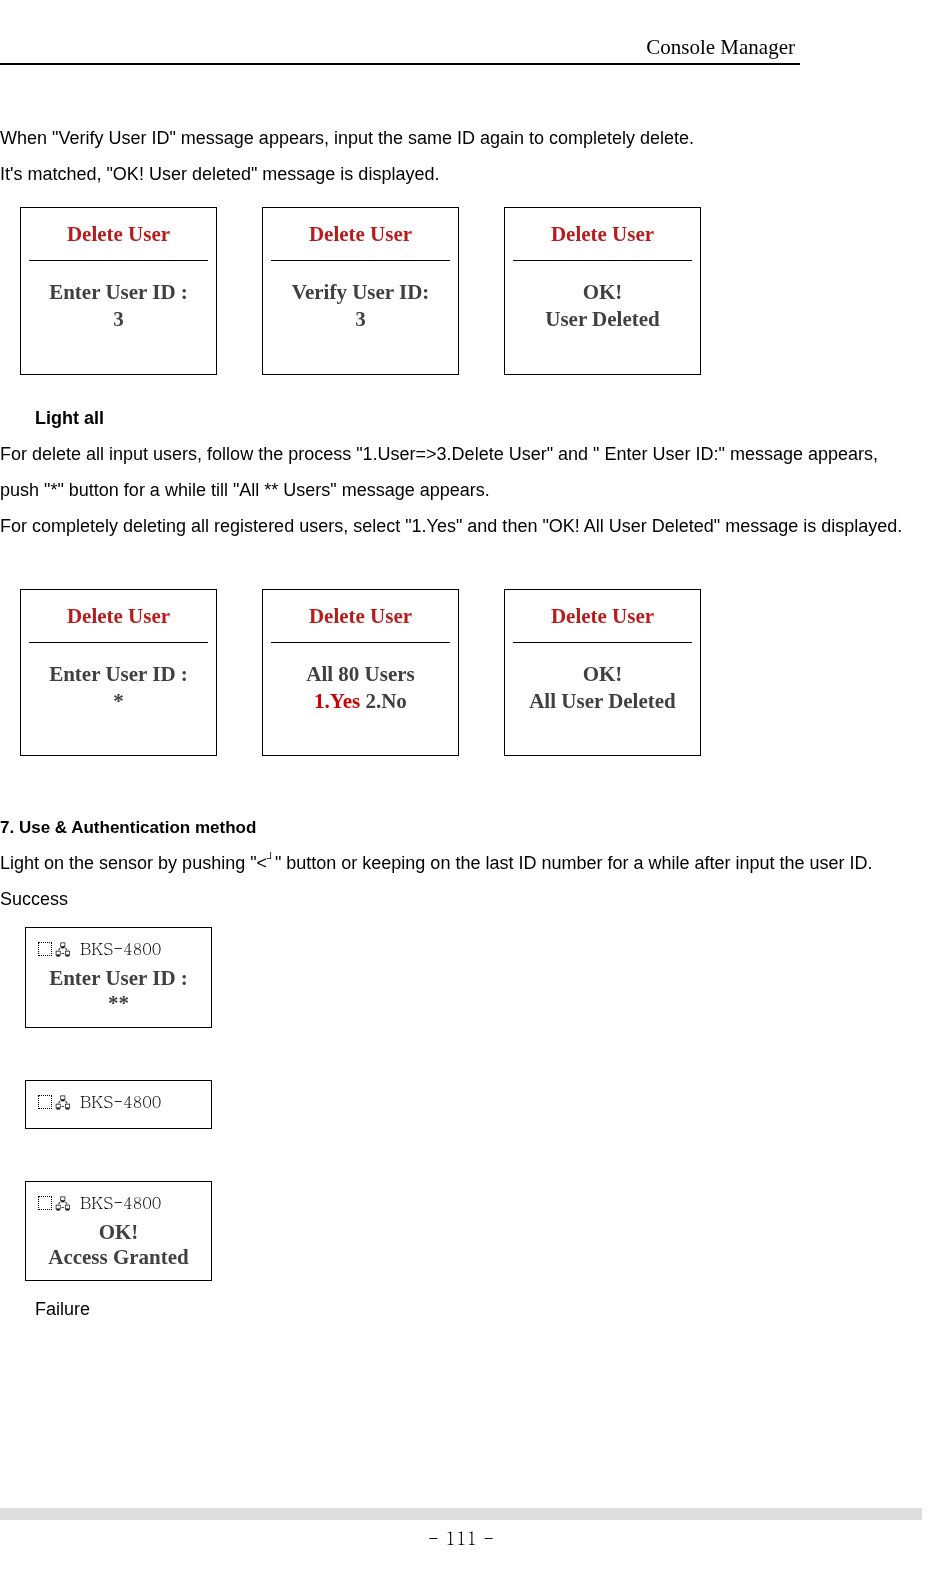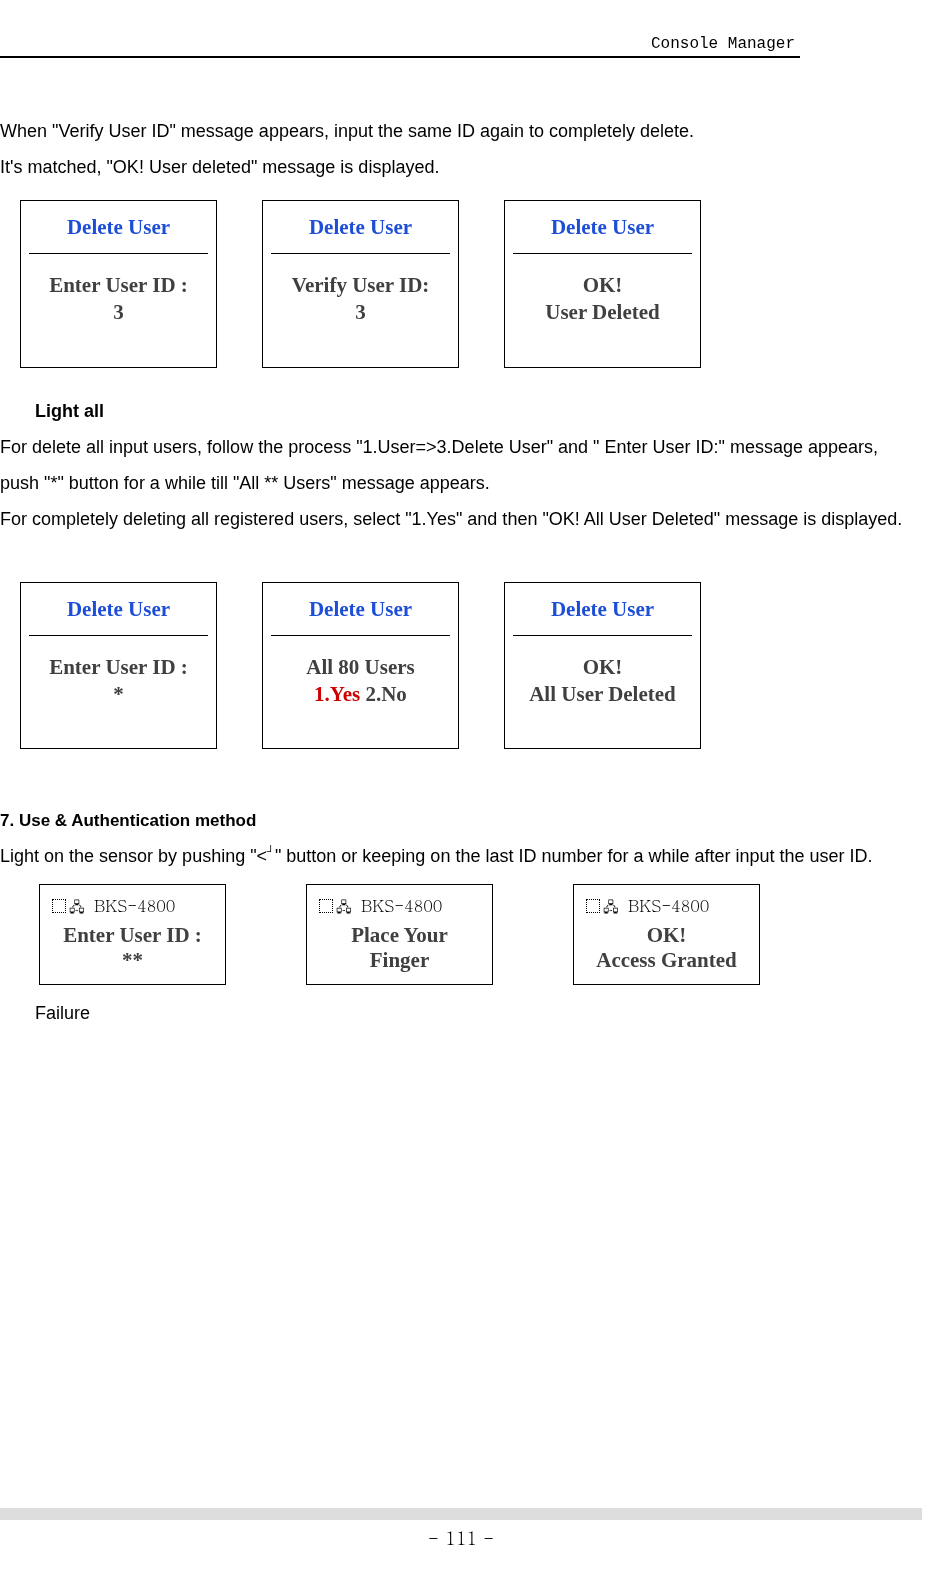--- a/index.html
+++ b/index.html
@@ -9,22 +9,22 @@
     width: 930px;
     background: white;
   }
   .page {
     padding: 20px 20px 0 0;
     position: relative;
     min-height: 1550px;
   }
   .header-right {
     text-align: right;
-    font-family: Liberation Mono, monospace;
-    font-size: 16px;
+    font-family: Liberation Serif, serif;
+    font-size: 21px;
     padding-right: 115px;
     padding-top: 15px;
   }
   .header-line {
     border-top: 2px solid #000;
     margin: 3px 110px 0 0;
   }
   .content {
     font-size: 18px;
     line-height: 2;
@@ -38,21 +38,21 @@
   .screen {
     border: 1.5px solid #000;
     width: 195px;
     font-family: "Times New Roman", serif;
     font-weight: bold;
     text-align: center;
   }
   .screen-title {
     font-size: 21px;
     padding: 5px 0;
-    color: #1d4ed8;
+    color: #b91c1c;
   }
   .screen-divider {
     border-top: 1.5px solid #000;
     margin: 0 8px;
   }
   .screen-body {
     font-size: 21px;
     padding: 18px 0 40px 0;
     line-height: 1.3;
   }
@@ -69,22 +69,23 @@
     font-size: 17px;
     margin-top: 40px;
   }
   .sub2 {
     font-weight: bold;
     font-size: 19px;
     margin-left: 35px;
   }
   .small-screens-row {
     display: flex;
-    gap: 80px;
-    margin: 10px 0 10px 39px;
+    gap: 52px;
+    margin: 10px 0 10px 25px;
+    flex-direction: column;
   }
   .small-screen {
     border: 1.5px solid #000;
     width: 185px;
     font-family: "Times New Roman", serif;
     text-align: center;
     padding: 5px 0 10px 0;
   }
   .small-screen-top {
     font-size: 16px;
@@ -197,38 +198,35 @@
           <span>OK!</span><br>
           <span>All User Deleted</span>
         </div>
       </div>
     </div>
 
     <div class="section-heading" style="margin-top:55px">7.   Use &amp; Authentication method</div>
     <div style="text-align:justify">
       <span>Light on the sensor by pushing "&lt;</span><sup style="font-size:11px">┘</sup><span>" button or keeping on the last ID number for a while after input the user ID.</span>
     </div>
+    <div>Success</div>
 
     <div class="small-screens-row">
       <div class="small-screen">
         <div class="small-screen-top">
           <span class="dotbox"></span><span class="net-icon">🖧</span>&nbsp;<span>BKS-4800</span>
         </div>
         <div class="small-screen-body blue">
           <span>Enter User ID :</span><br>
           <span>**</span>
         </div>
       </div>
       <div class="small-screen">
         <div class="small-screen-top">
           <span class="dotbox"></span><span class="net-icon">🖧</span>&nbsp;<span>BKS-4800</span>
-        </div>
-        <div class="small-screen-body blue">
-          <span>Place Your</span><br>
-          <span>Finger</span>
         </div>
       </div>
       <div class="small-screen">
         <div class="small-screen-top">
           <span class="dotbox"></span><span class="net-icon">🖧</span>&nbsp;<span>BKS-4800</span>
         </div>
         <div class="small-screen-body blue">
           <span>OK!</span><br>
           <span>Access Granted</span>
         </div>

